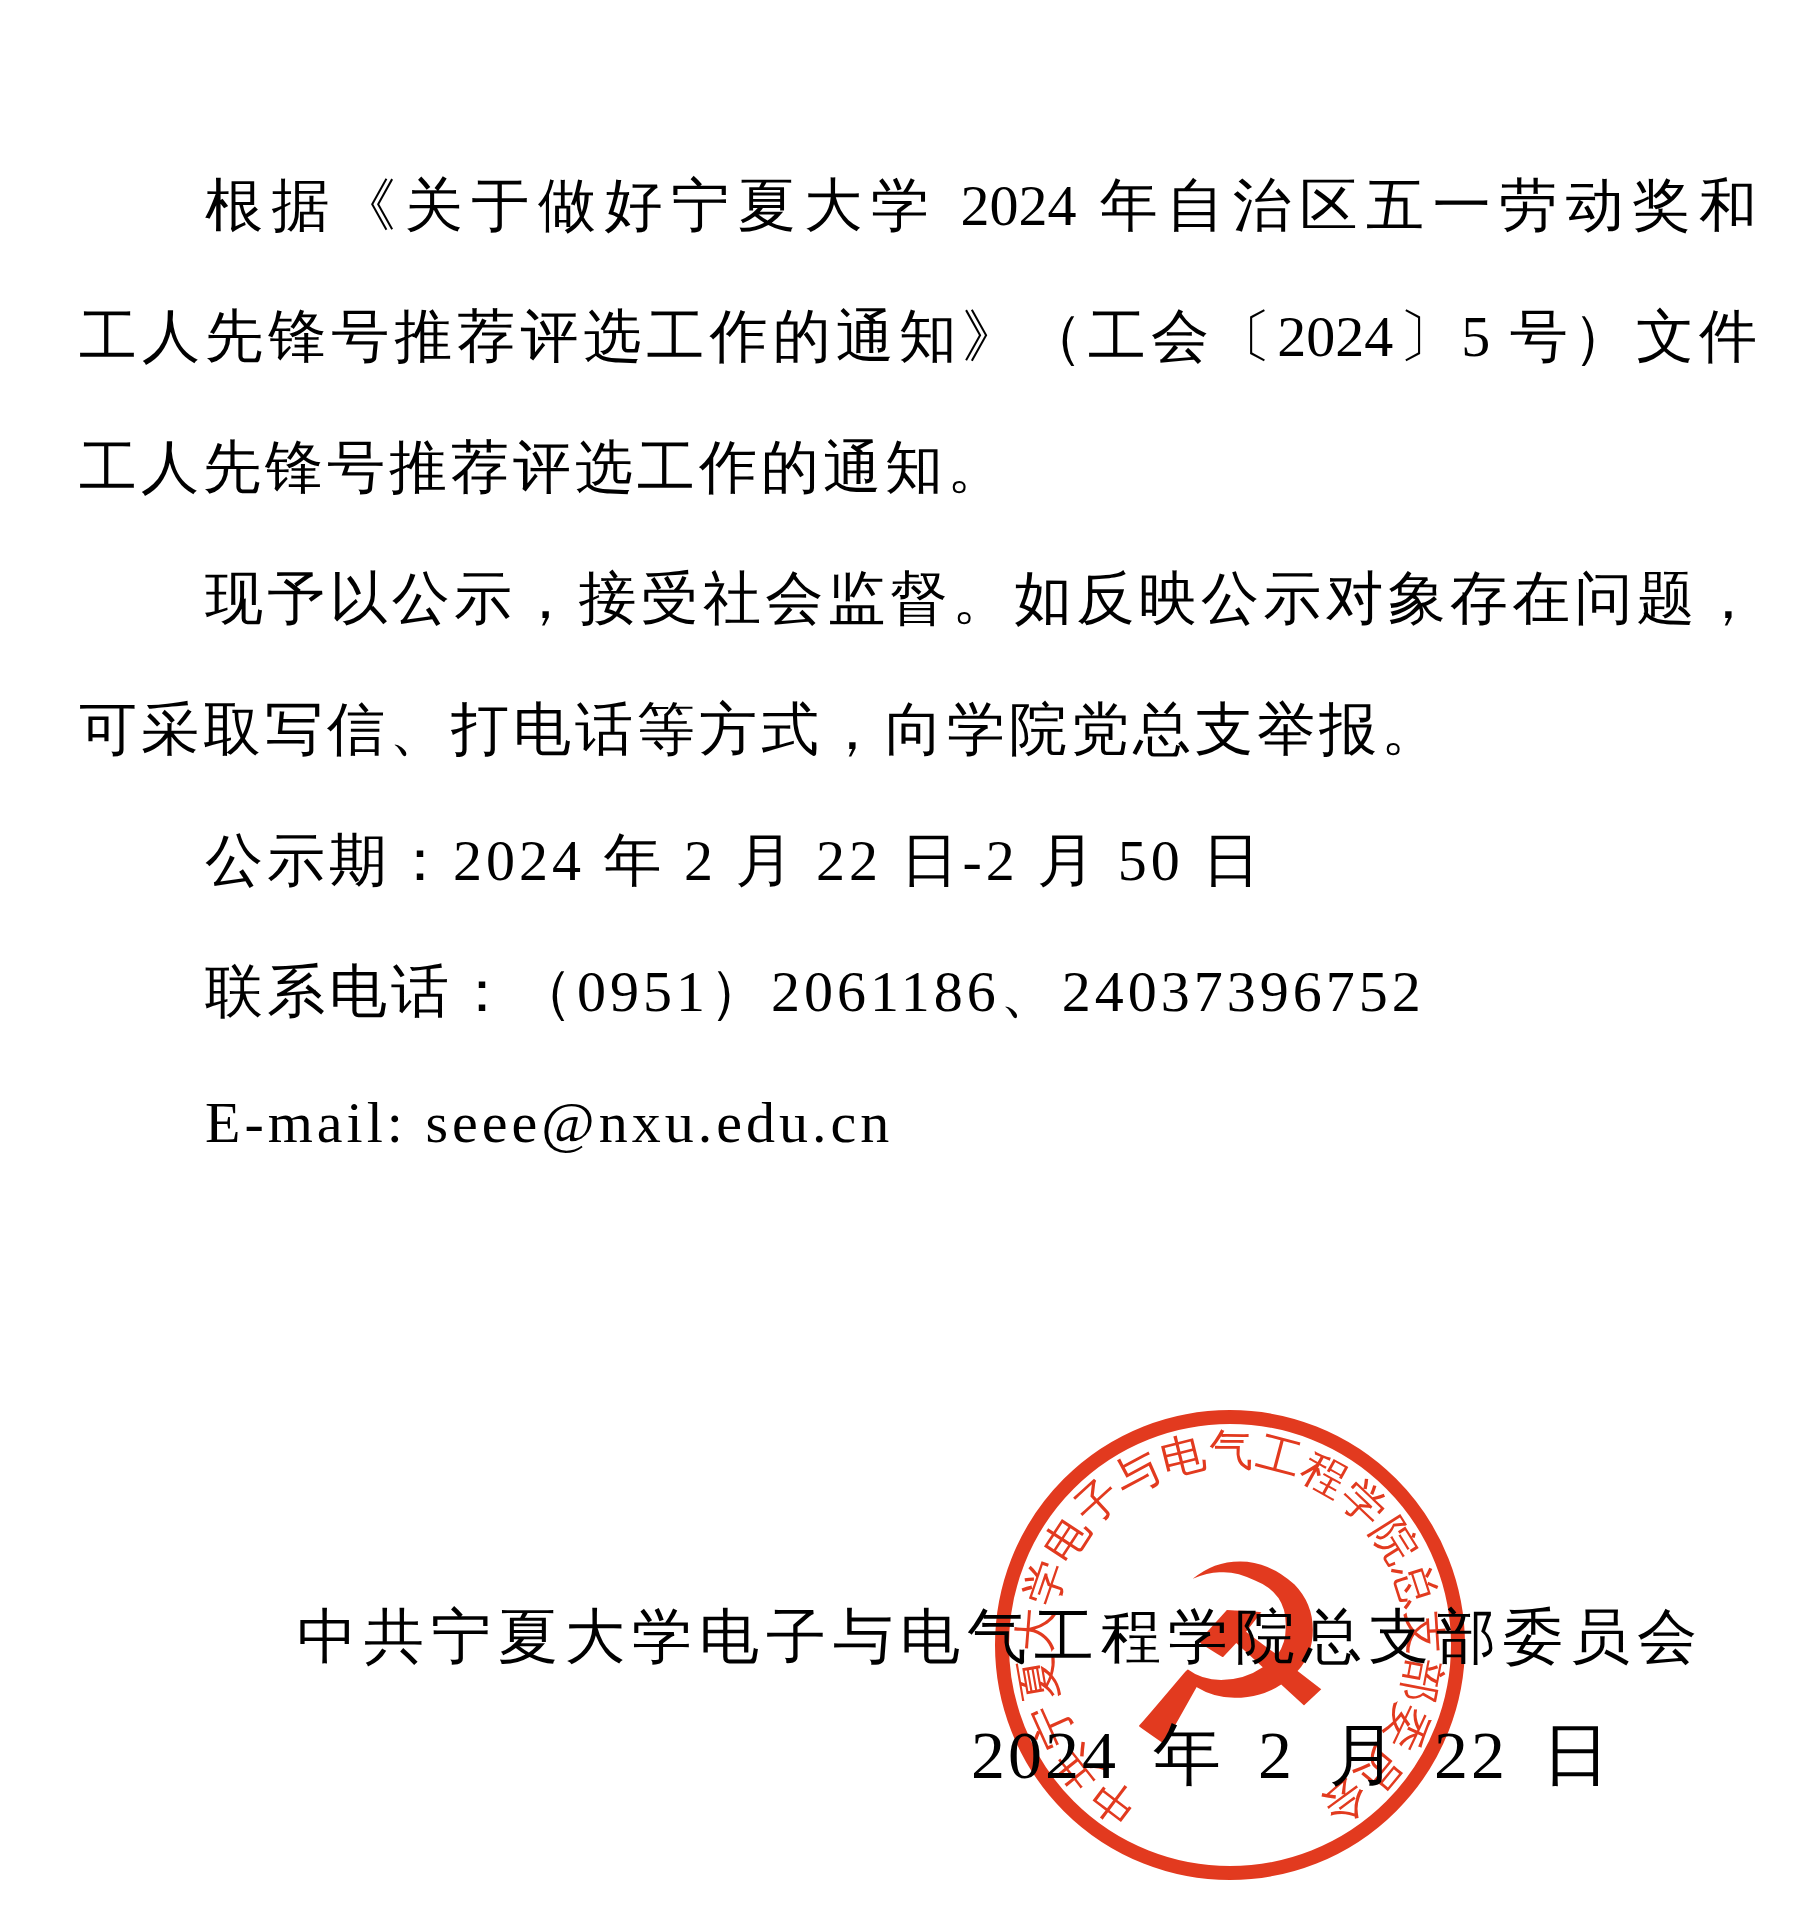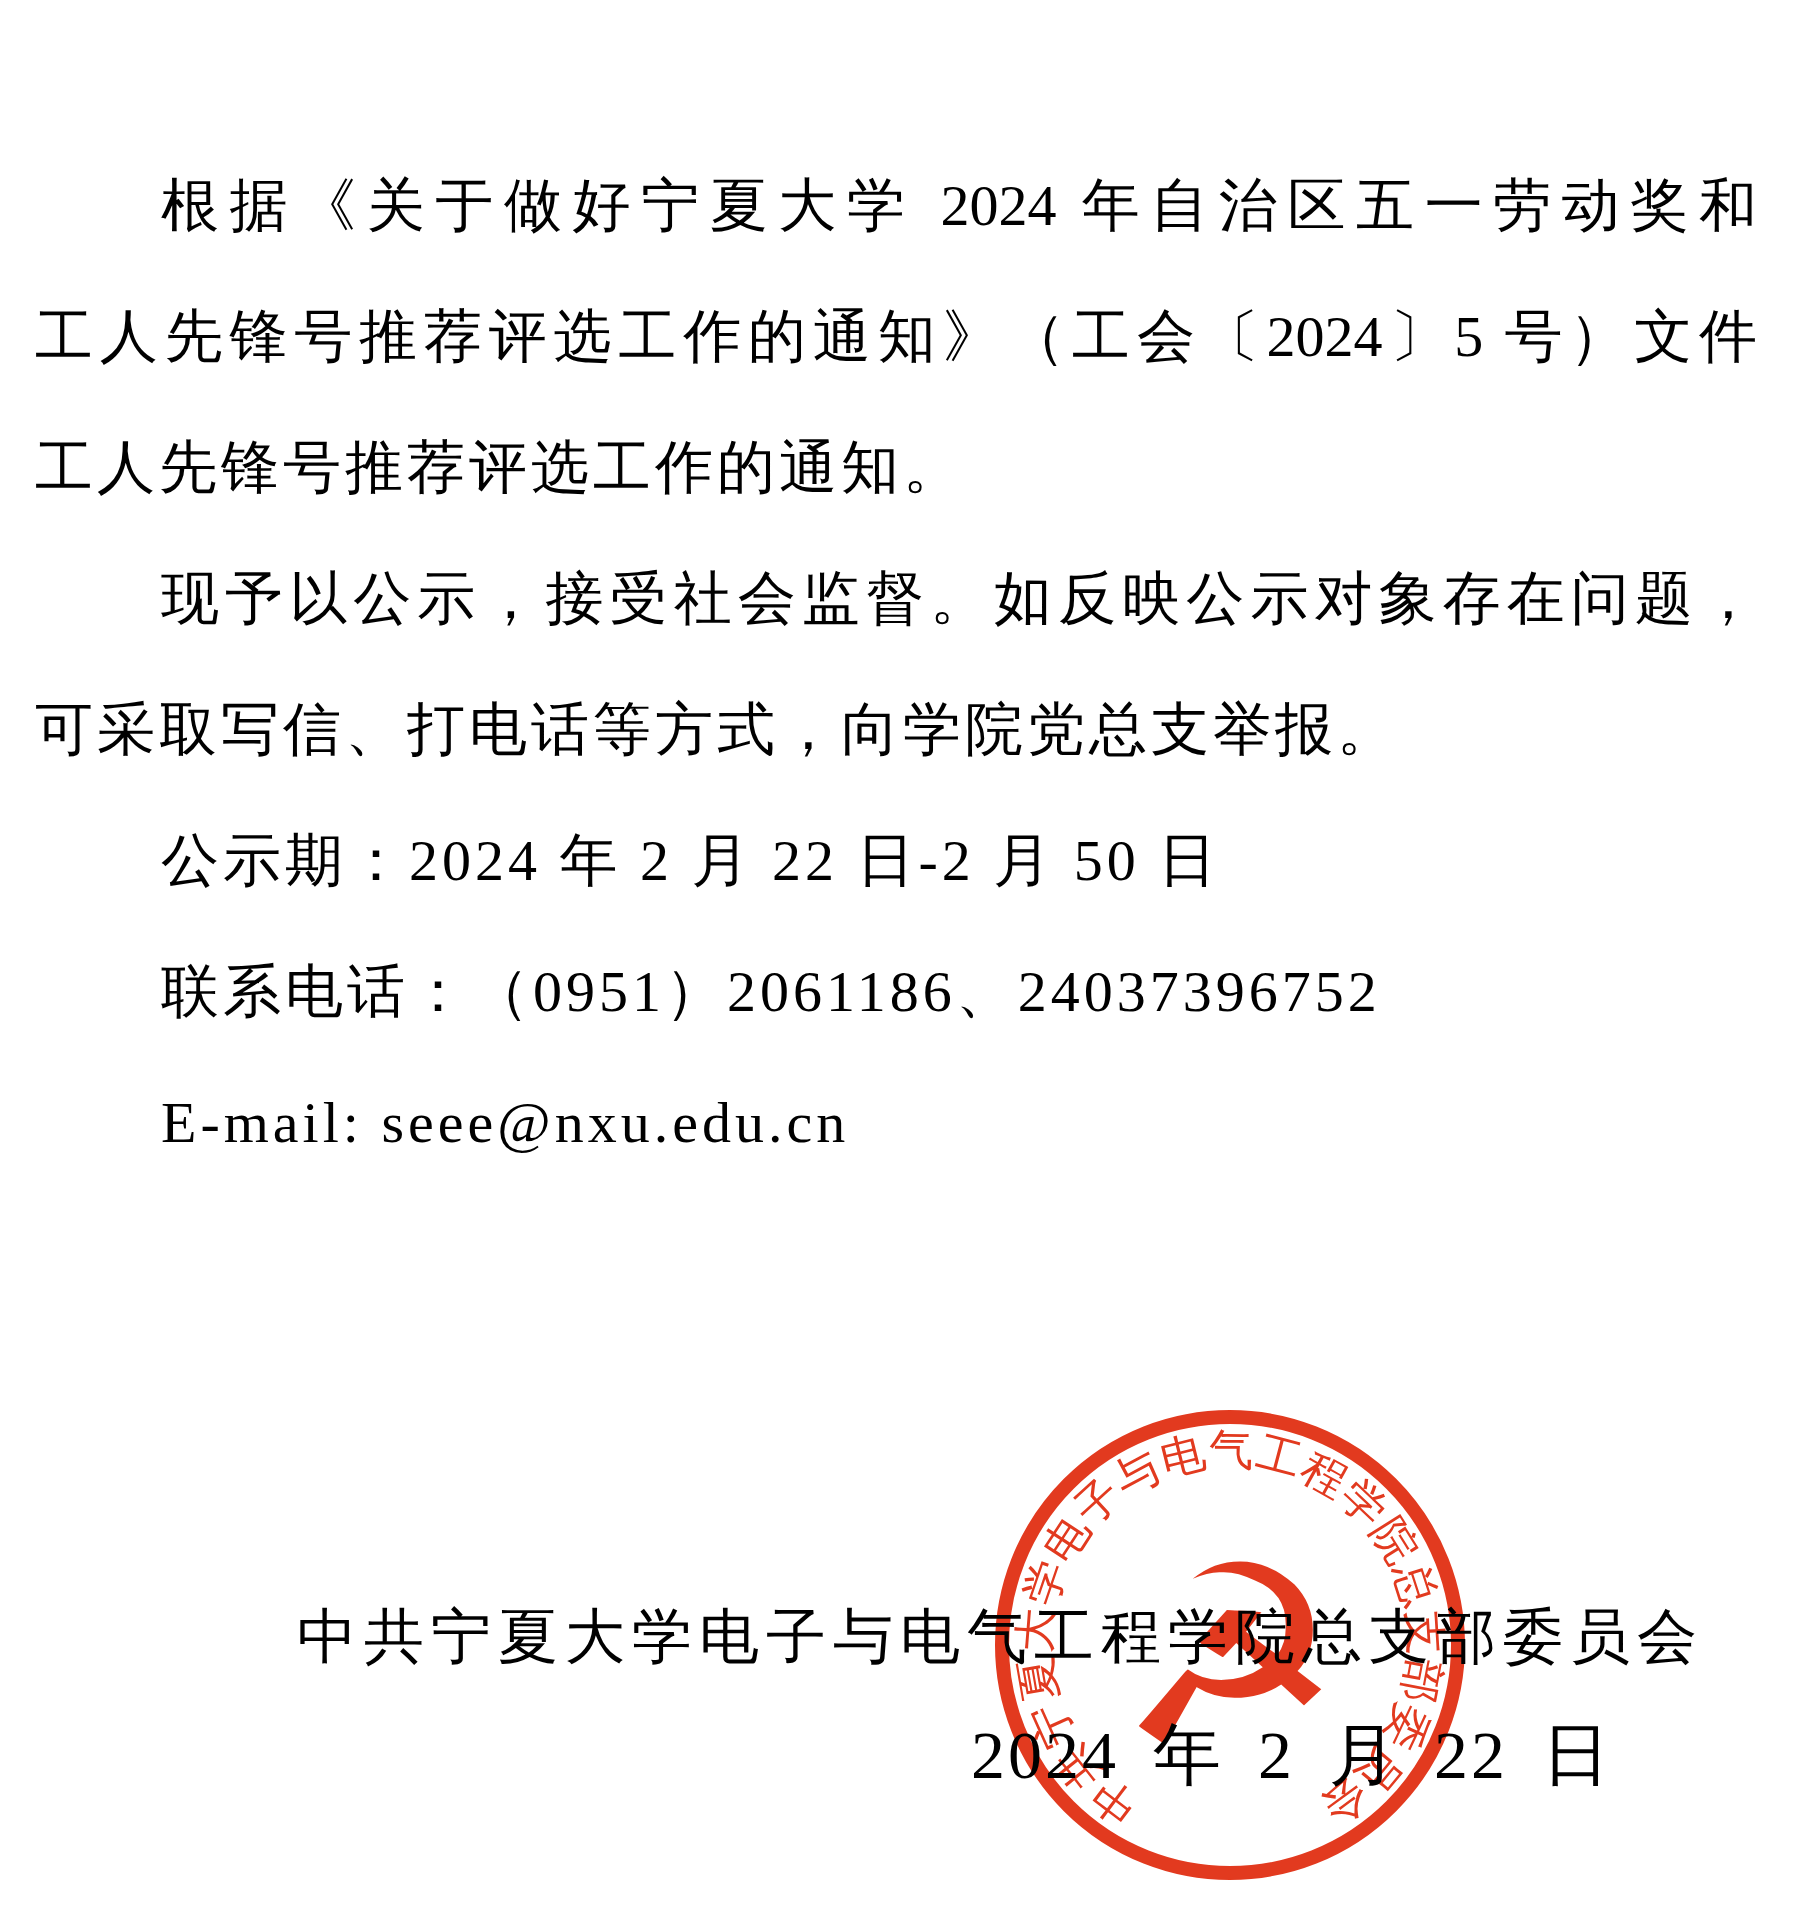--- a/index.html
+++ b/index.html
@@ -19,20 +19,21 @@
     width: 1722px;
     z-index: 2;
   }
   .line {
     height: 131px;
     line-height: 131px;
     font-size: 58px;
     letter-spacing: 4px;
     white-space: nowrap;
     color: #000000;
+    margin-left: 44px;
   }
   .line.indent { text-indent: 126px; }
   .line.stretch {
     white-space: normal;
     text-align: justify;
     text-align-last: justify;
     letter-spacing: 0;
     overflow: hidden;
   }
   .signature {

